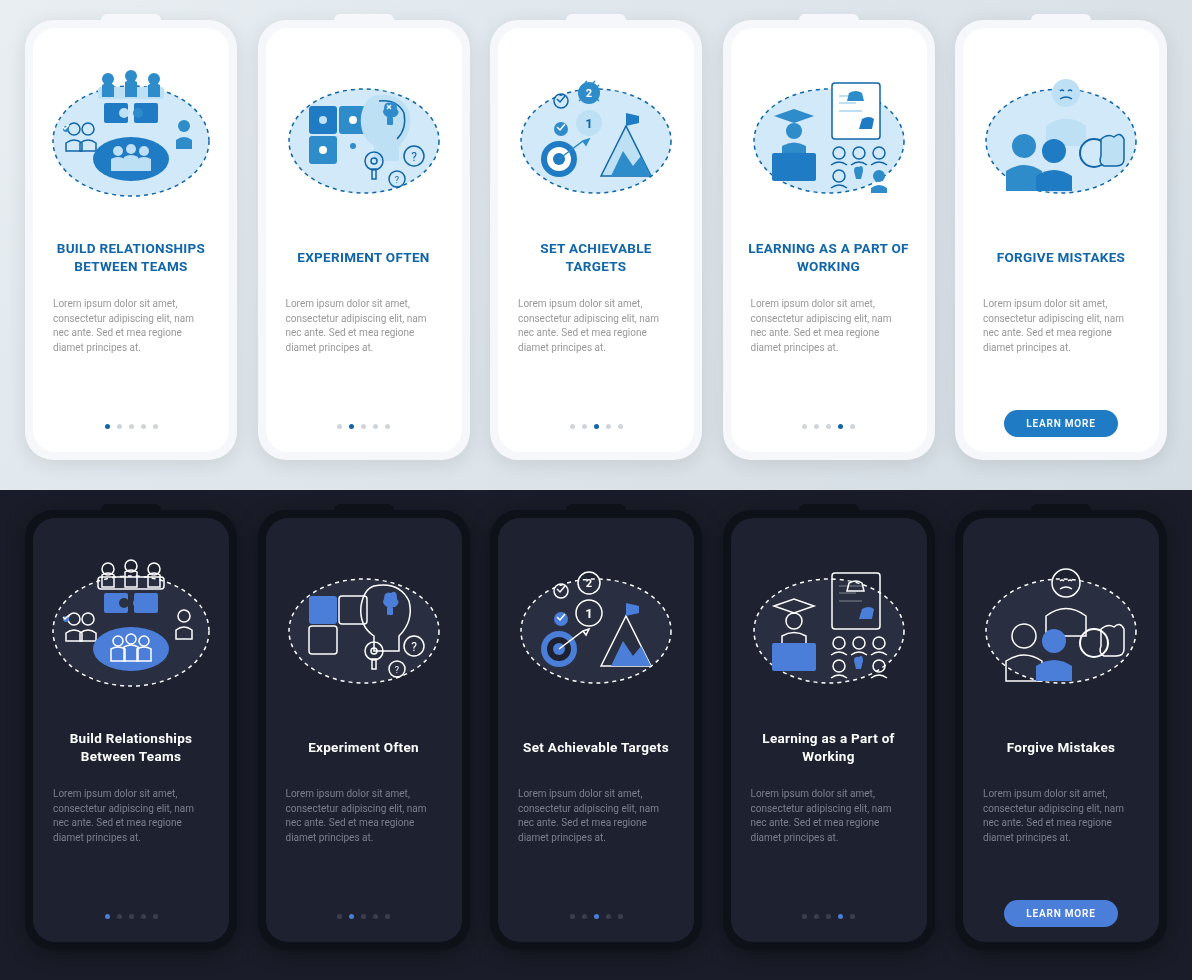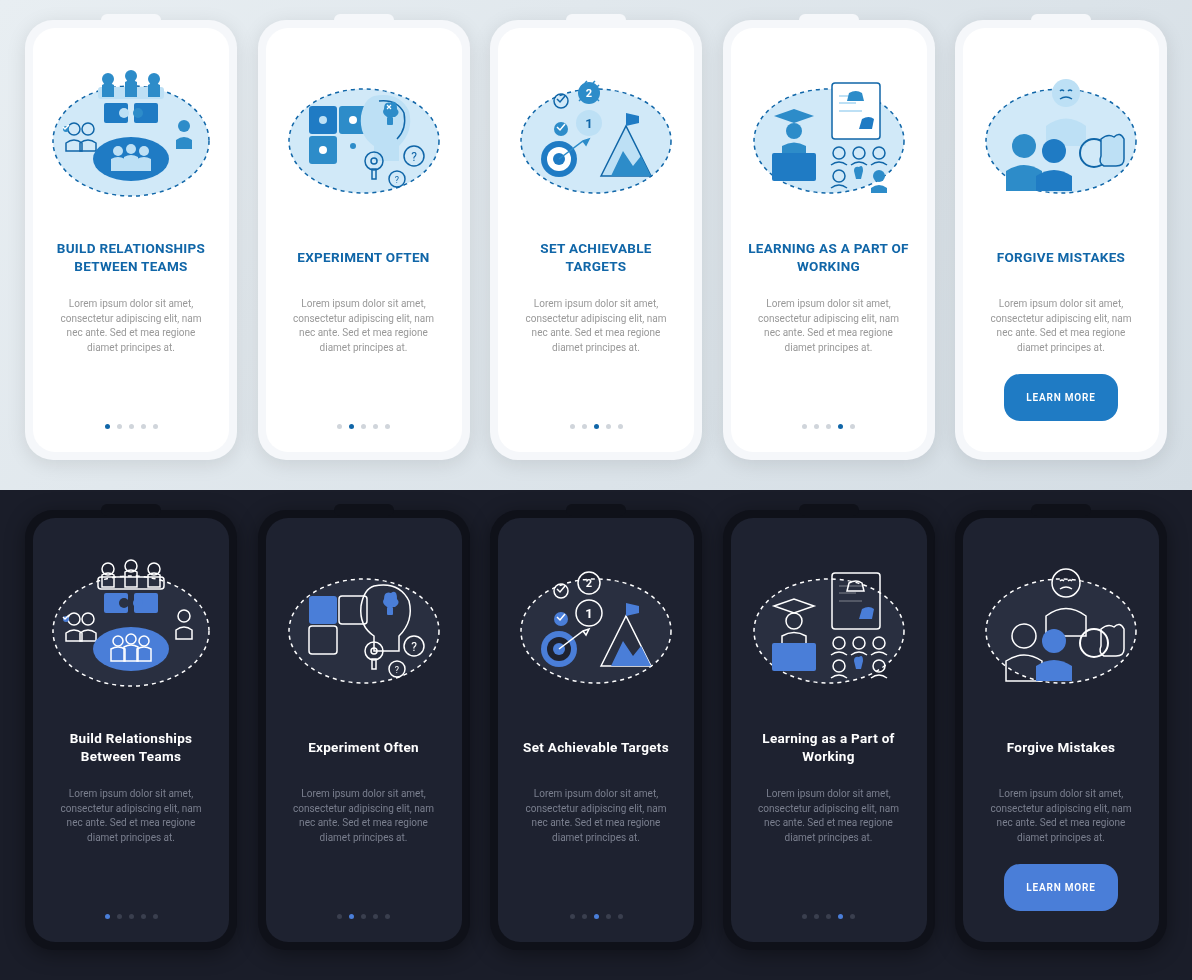--- a/index.html
+++ b/index.html
@@ -14,30 +14,30 @@
 .row-light .screen{background:#fff}
 .row-dark .screen{background:#1e2230}
 .notch{width:60px;height:12px;border-radius:6px;position:absolute;top:-6px;left:50%;transform:translateX(-50%)}
 .row-light .notch{background:#f5f7fa}
 .row-dark .notch{background:#0f1119}
 .illus{width:170px;height:170px;display:flex;align-items:center;justify-content:center;margin-top:8px}
 .illus svg{width:100%;height:100%}
 .title{font-weight:700;text-align:center;font-size:13.5px;line-height:1.3;margin-top:18px;min-height:38px;display:flex;align-items:center;justify-content:center;letter-spacing:0.3px}
 .row-light .title{color:#1066a8;text-transform:uppercase}
 .row-dark .title{color:#fff}
-.desc{font-size:10px;line-height:1.45;text-align:center;margin-top:20px;padding:0 8px}
+.desc{font-size:10px;line-height:1.45;text-align:left;margin-top:20px;padding:0 8px}
 .row-light .desc{color:#999}
 .row-dark .desc{color:#7a7f8e}
 .dots{display:flex;gap:7px;margin-top:auto;margin-bottom:8px}
 .dot{width:5px;height:5px;border-radius:50%}
 .row-light .dot{background:#d0d5db}
 .row-light .dot.active{background:#1066a8}
 .row-dark .dot{background:#3a3f4e}
 .row-dark .dot.active{background:#4a7ed8}
-.btn{background:#1f7bc4;color:#fff;font-size:10px;font-weight:600;padding:18px 22px;border-radius:16px;letter-spacing:0.8px;margin-top:auto;margin-bottom:16px}
+.btn{background:#1f7bc4;color:#fff;font-size:10px;font-weight:600;padding:8px 22px;border-radius:16px;letter-spacing:0.8px;margin-top:auto;margin-bottom:0}
 .row-dark .btn{background:#4a7ed8}
 .circ{fill:none;stroke-dasharray:4,4}
 .bg-ell{fill:#bde0f5;opacity:0.7}
 .row-dark .bg-ell{fill:#2a3142;opacity:0.9}
 </style>
 </head>
 <body>
 
 <div class="row row-light">
   <div class="phone">

